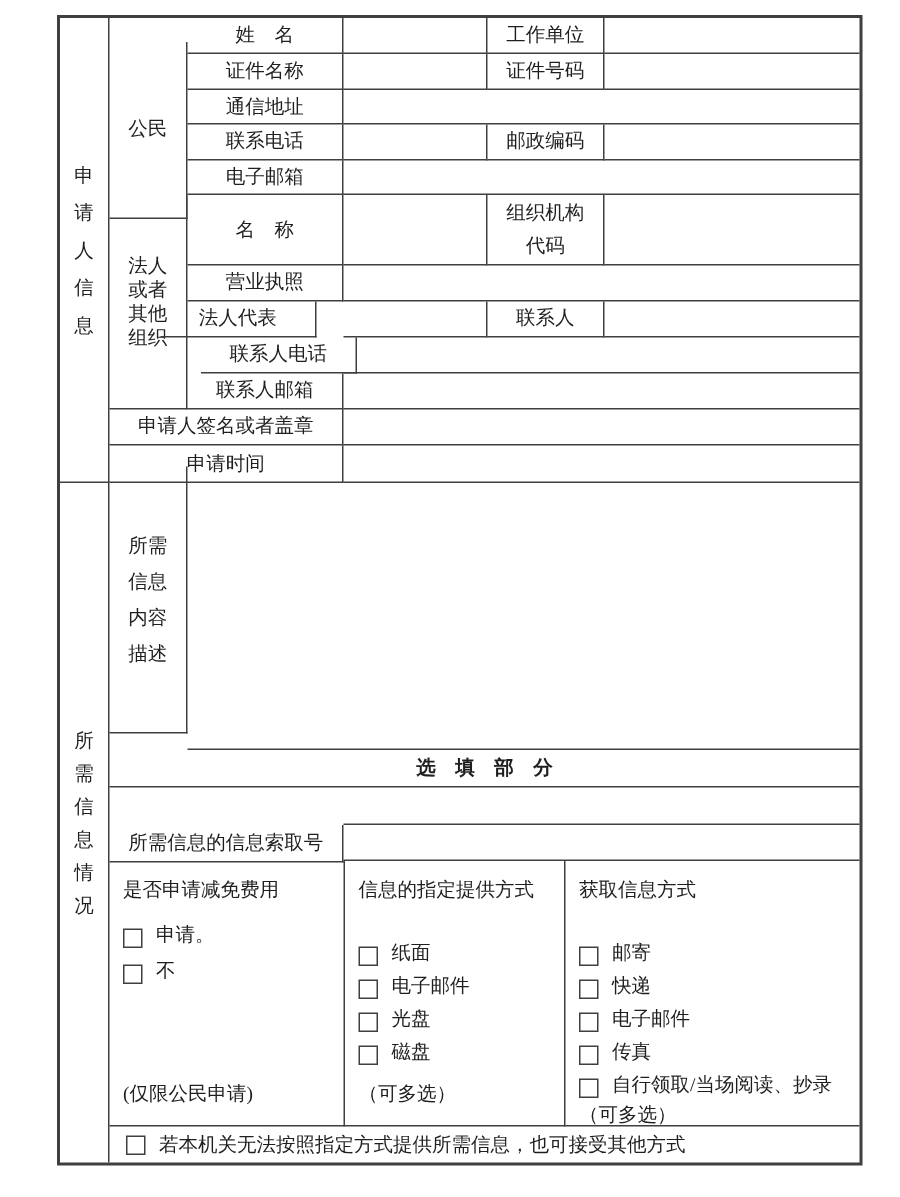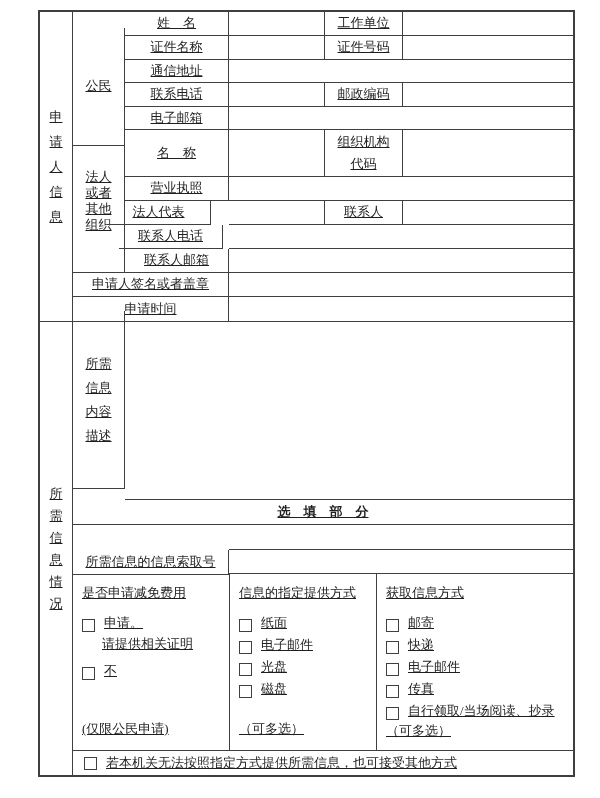--- a/index.html
+++ b/index.html
@@ -10,37 +10,37 @@
   }
   .page{position:relative;width:600px;height:798px;background:#ffffff;overflow:hidden;}
   .tbl{
     position:absolute;left:38px;top:10px;width:537px;height:767px;
     border:2px solid #3f3f3f;box-sizing:border-box;background:#fff;
   }
   .c{
     position:absolute;box-sizing:border-box;
     border-right:1px solid #3f3f3f;border-bottom:1px solid #3f3f3f;
     display:flex;align-items:center;justify-content:center;
-    text-align:center;line-height:1.3;overflow:hidden;text-decoration:underline;
+    text-align:center;line-height:1.3;overflow:hidden;
   }
   .nr{border-right:none}
   .nb{border-bottom:none}
   .pre{white-space:pre-line}
   .lh25{line-height:25px}
   .lh28{line-height:16px}
   .lh24{line-height:24px}
   .lh22{line-height:22px}
   .bold{font-weight:bold}
   .leftal{justify-content:flex-start;text-align:center}
   .optcol{
     flex-direction:column;align-items:stretch;justify-content:flex-start;
     padding:8px 4px 10px 9px;text-align:left;
   }
   .opttitle{height:22px;line-height:22px;margin-bottom:4px;flex:none}
-  .tight .opttitle{margin-bottom:6px}
+  .tight .opttitle{margin-bottom:18px}
   .optrow{display:flex;align-items:flex-end;height:24px;flex:none}
   .tight .optrow{height:22px}
   .optnote{padding-left:20px;height:24px;line-height:24px;flex:none}
   .optfoot{margin-top:auto;height:22px;line-height:22px;flex:none}
   .cb{
     display:inline-block;width:11px;height:11px;border:1px solid #3f3f3f;
     background:#fff;flex:none;margin-right:9px;
   }
   .notecell{padding-left:11px}
 </style>
@@ -70,21 +70,21 @@
 
     <div class="c" style="left:85px;top:0;width:104px;height:24px">姓　名</div>
     <div class="c" style="left:85px;top:24px;width:104px;height:24px">证件名称</div>
     <div class="c" style="left:85px;top:48px;width:104px;height:23px">通信地址</div>
     <div class="c" style="left:85px;top:71px;width:104px;height:24px">联系电话</div>
     <div class="c" style="left:85px;top:95px;width:104px;height:23px">电子邮箱</div>
 
     <div class="c" style="left:85px;top:118px;width:104px;height:47px">名　称</div>
     <div class="c" style="left:85px;top:165px;width:104px;height:24px">营业执照</div>
     <div class="c" style="left:67px;top:189px;width:104px;height:24px">法人代表</div>
-    <div class="c" style="left:79px;top:213px;width:104px;height:24px">联系人电话</div>
+    <div class="c" style="left:94px;top:213px;width:104px;height:24px">联系人电话</div>
     <div class="c" style="left:85px;top:237px;width:104px;height:24px">联系人邮箱</div>
 
     <div class="c" style="left:189px;top:0;width:96px;height:24px"></div>
     <div class="c" style="left:189px;top:24px;width:96px;height:24px"></div>
     <div class="c" style="left:189px;top:71px;width:96px;height:24px"></div>
     <div class="c" style="left:189px;top:118px;width:96px;height:47px"></div>
     <div class="c" style="left:189px;top:189px;width:96px;height:24px"></div>
 
     <div class="c" style="left:285px;top:0;width:78px;height:24px">工作单位</div>
     <div class="c" style="left:285px;top:24px;width:78px;height:24px">证件号码</div>
@@ -121,21 +121,20 @@
     <div class="c" style="left:33px;top:538px;width:156px;height:25px">所需信息的信息索取号</div>
     <div class="c nr" style="left:189px;top:513px;width:344px;height:25px"></div>
     <div class="c nr" style="left:189px;top:538px;width:344px;height:24px"></div>
 
     <div class="c optcol" style="left:33px;top:562px;width:157px;height:177px">
       <div class="opttitle">是否申请减免费用</div>
       <div class="optrow">
         <span class="cb"></span>
         <span>申请。</span>
       </div>
-      <div class="optnote">请提供相关证明</div>
       <div class="optrow">
         <span class="cb"></span>
         <span>不</span>
       </div>
       <div class="optfoot">(仅限公民申请)</div>
     </div>
 
     <div class="c optcol tight" style="left:190px;top:562px;width:147px;height:177px">
       <div class="opttitle">信息的指定提供方式</div>
       <div class="optrow">

